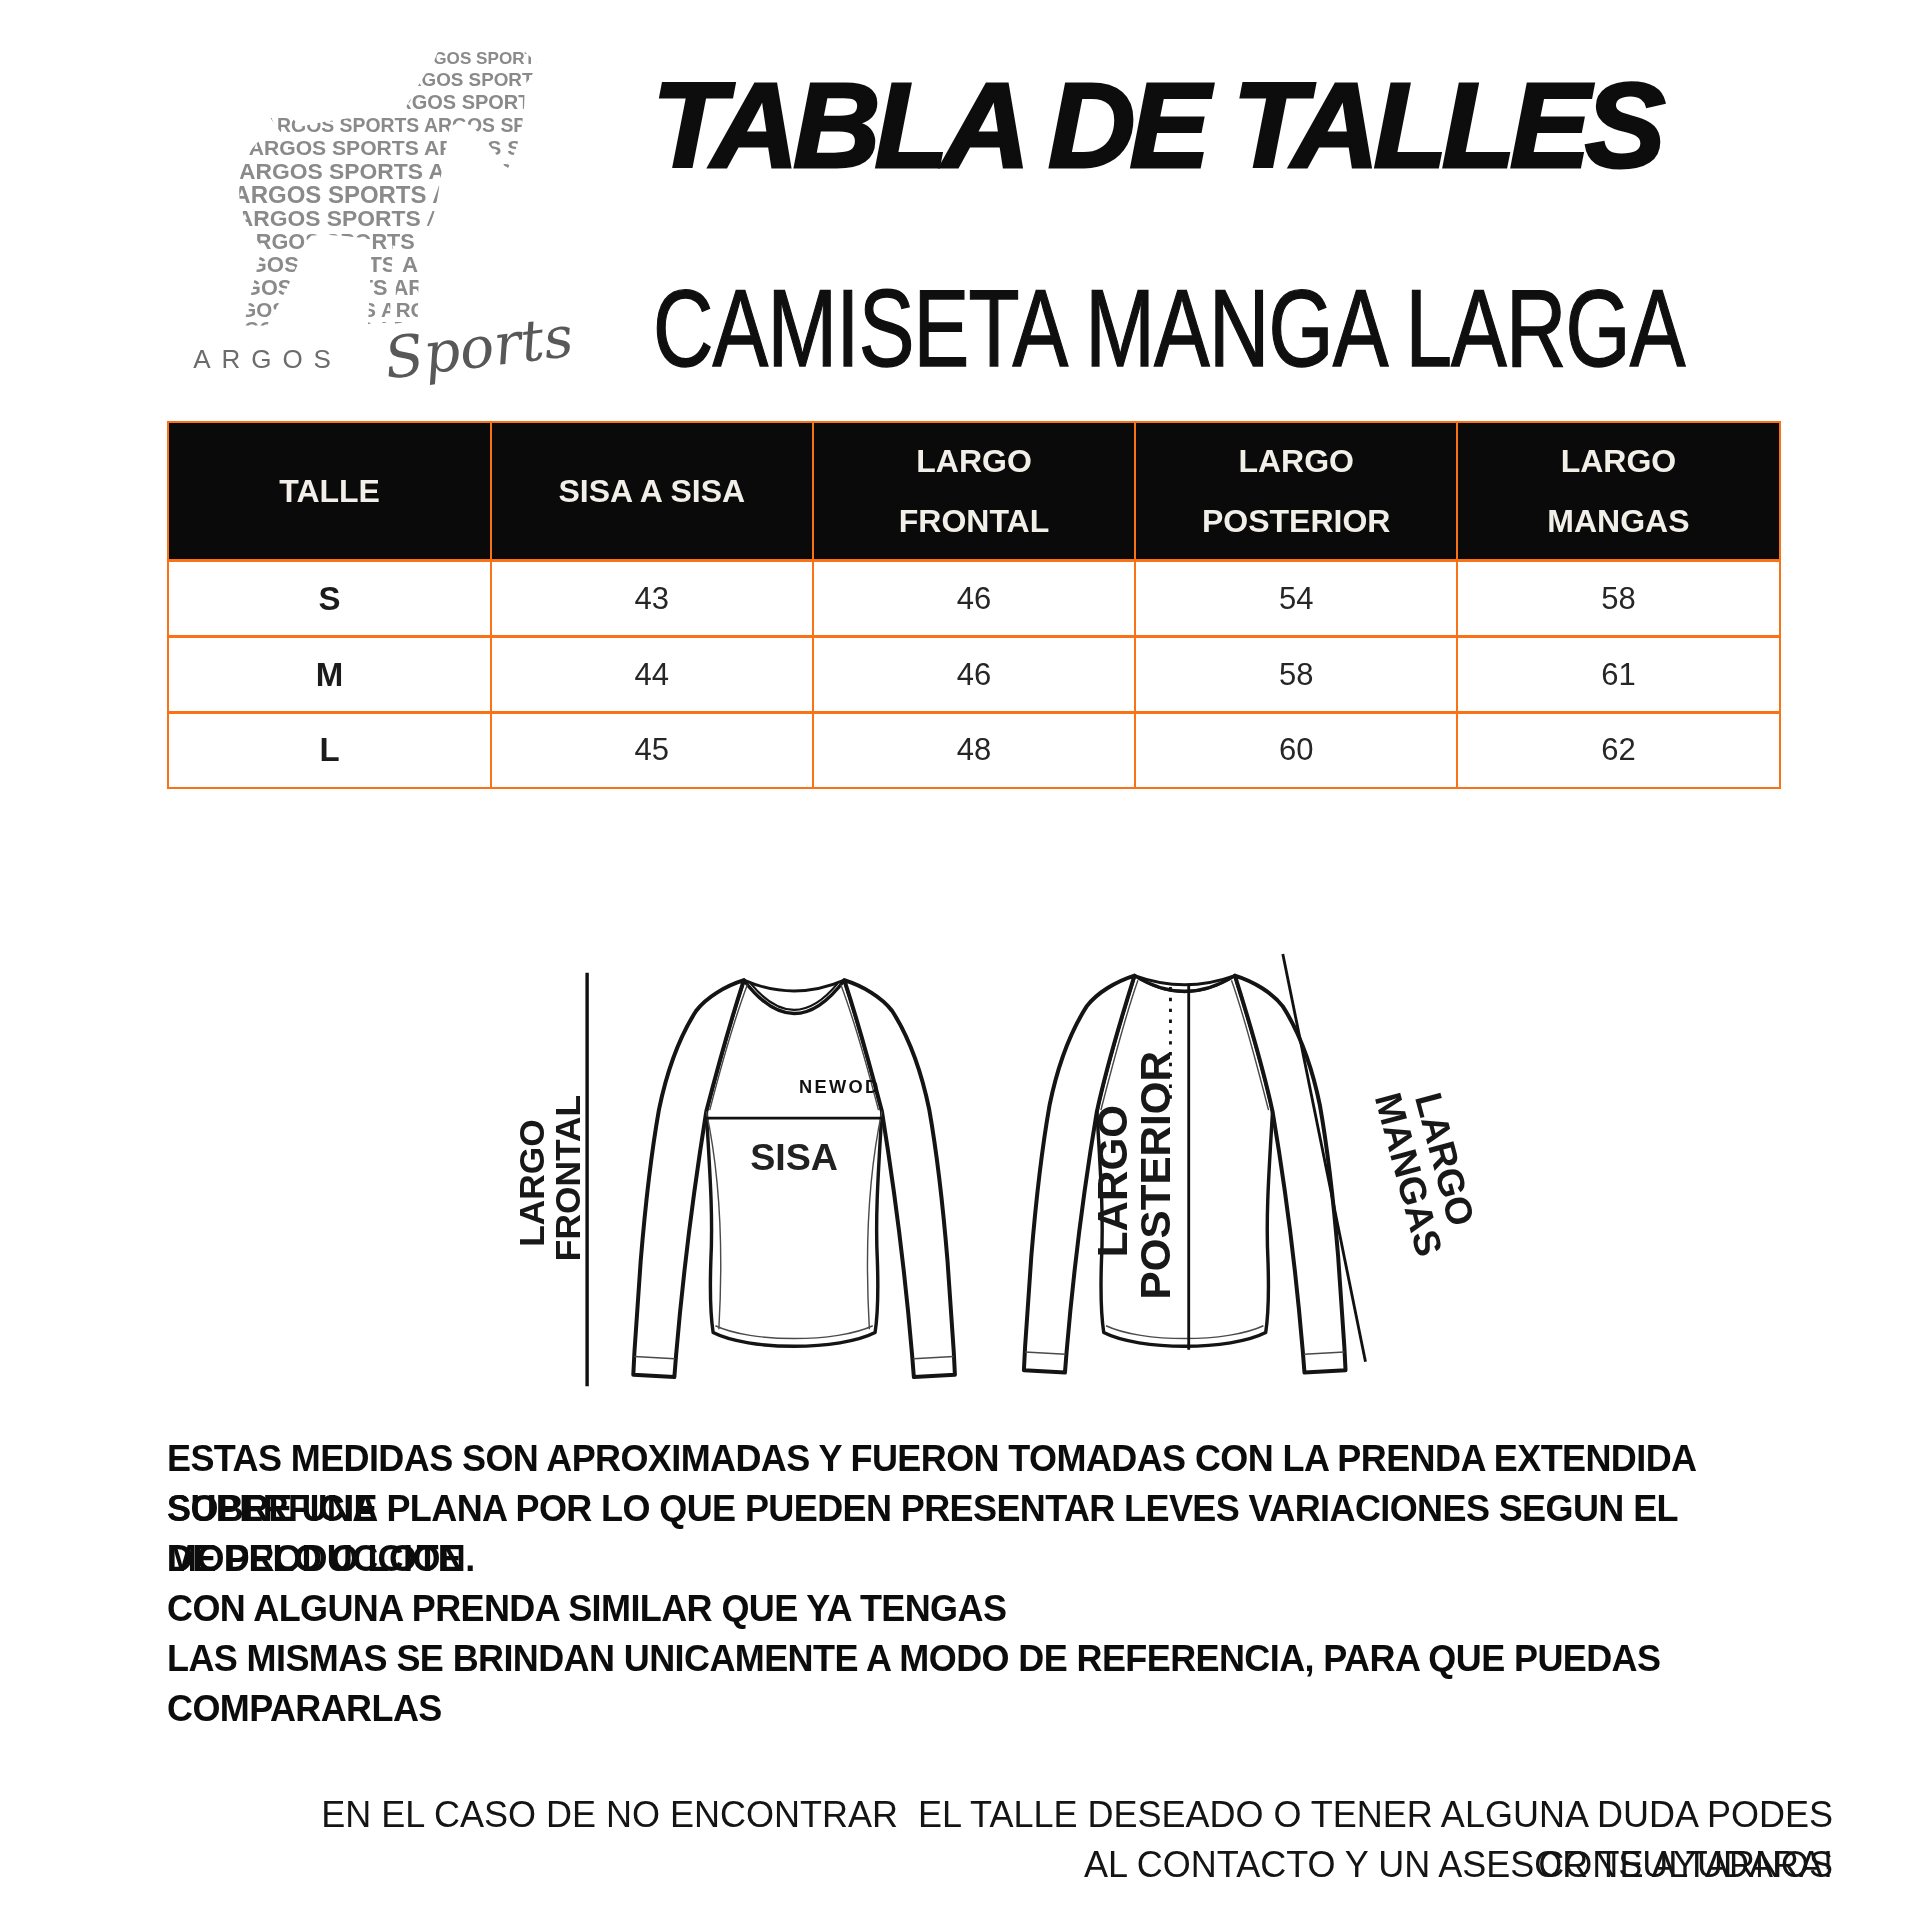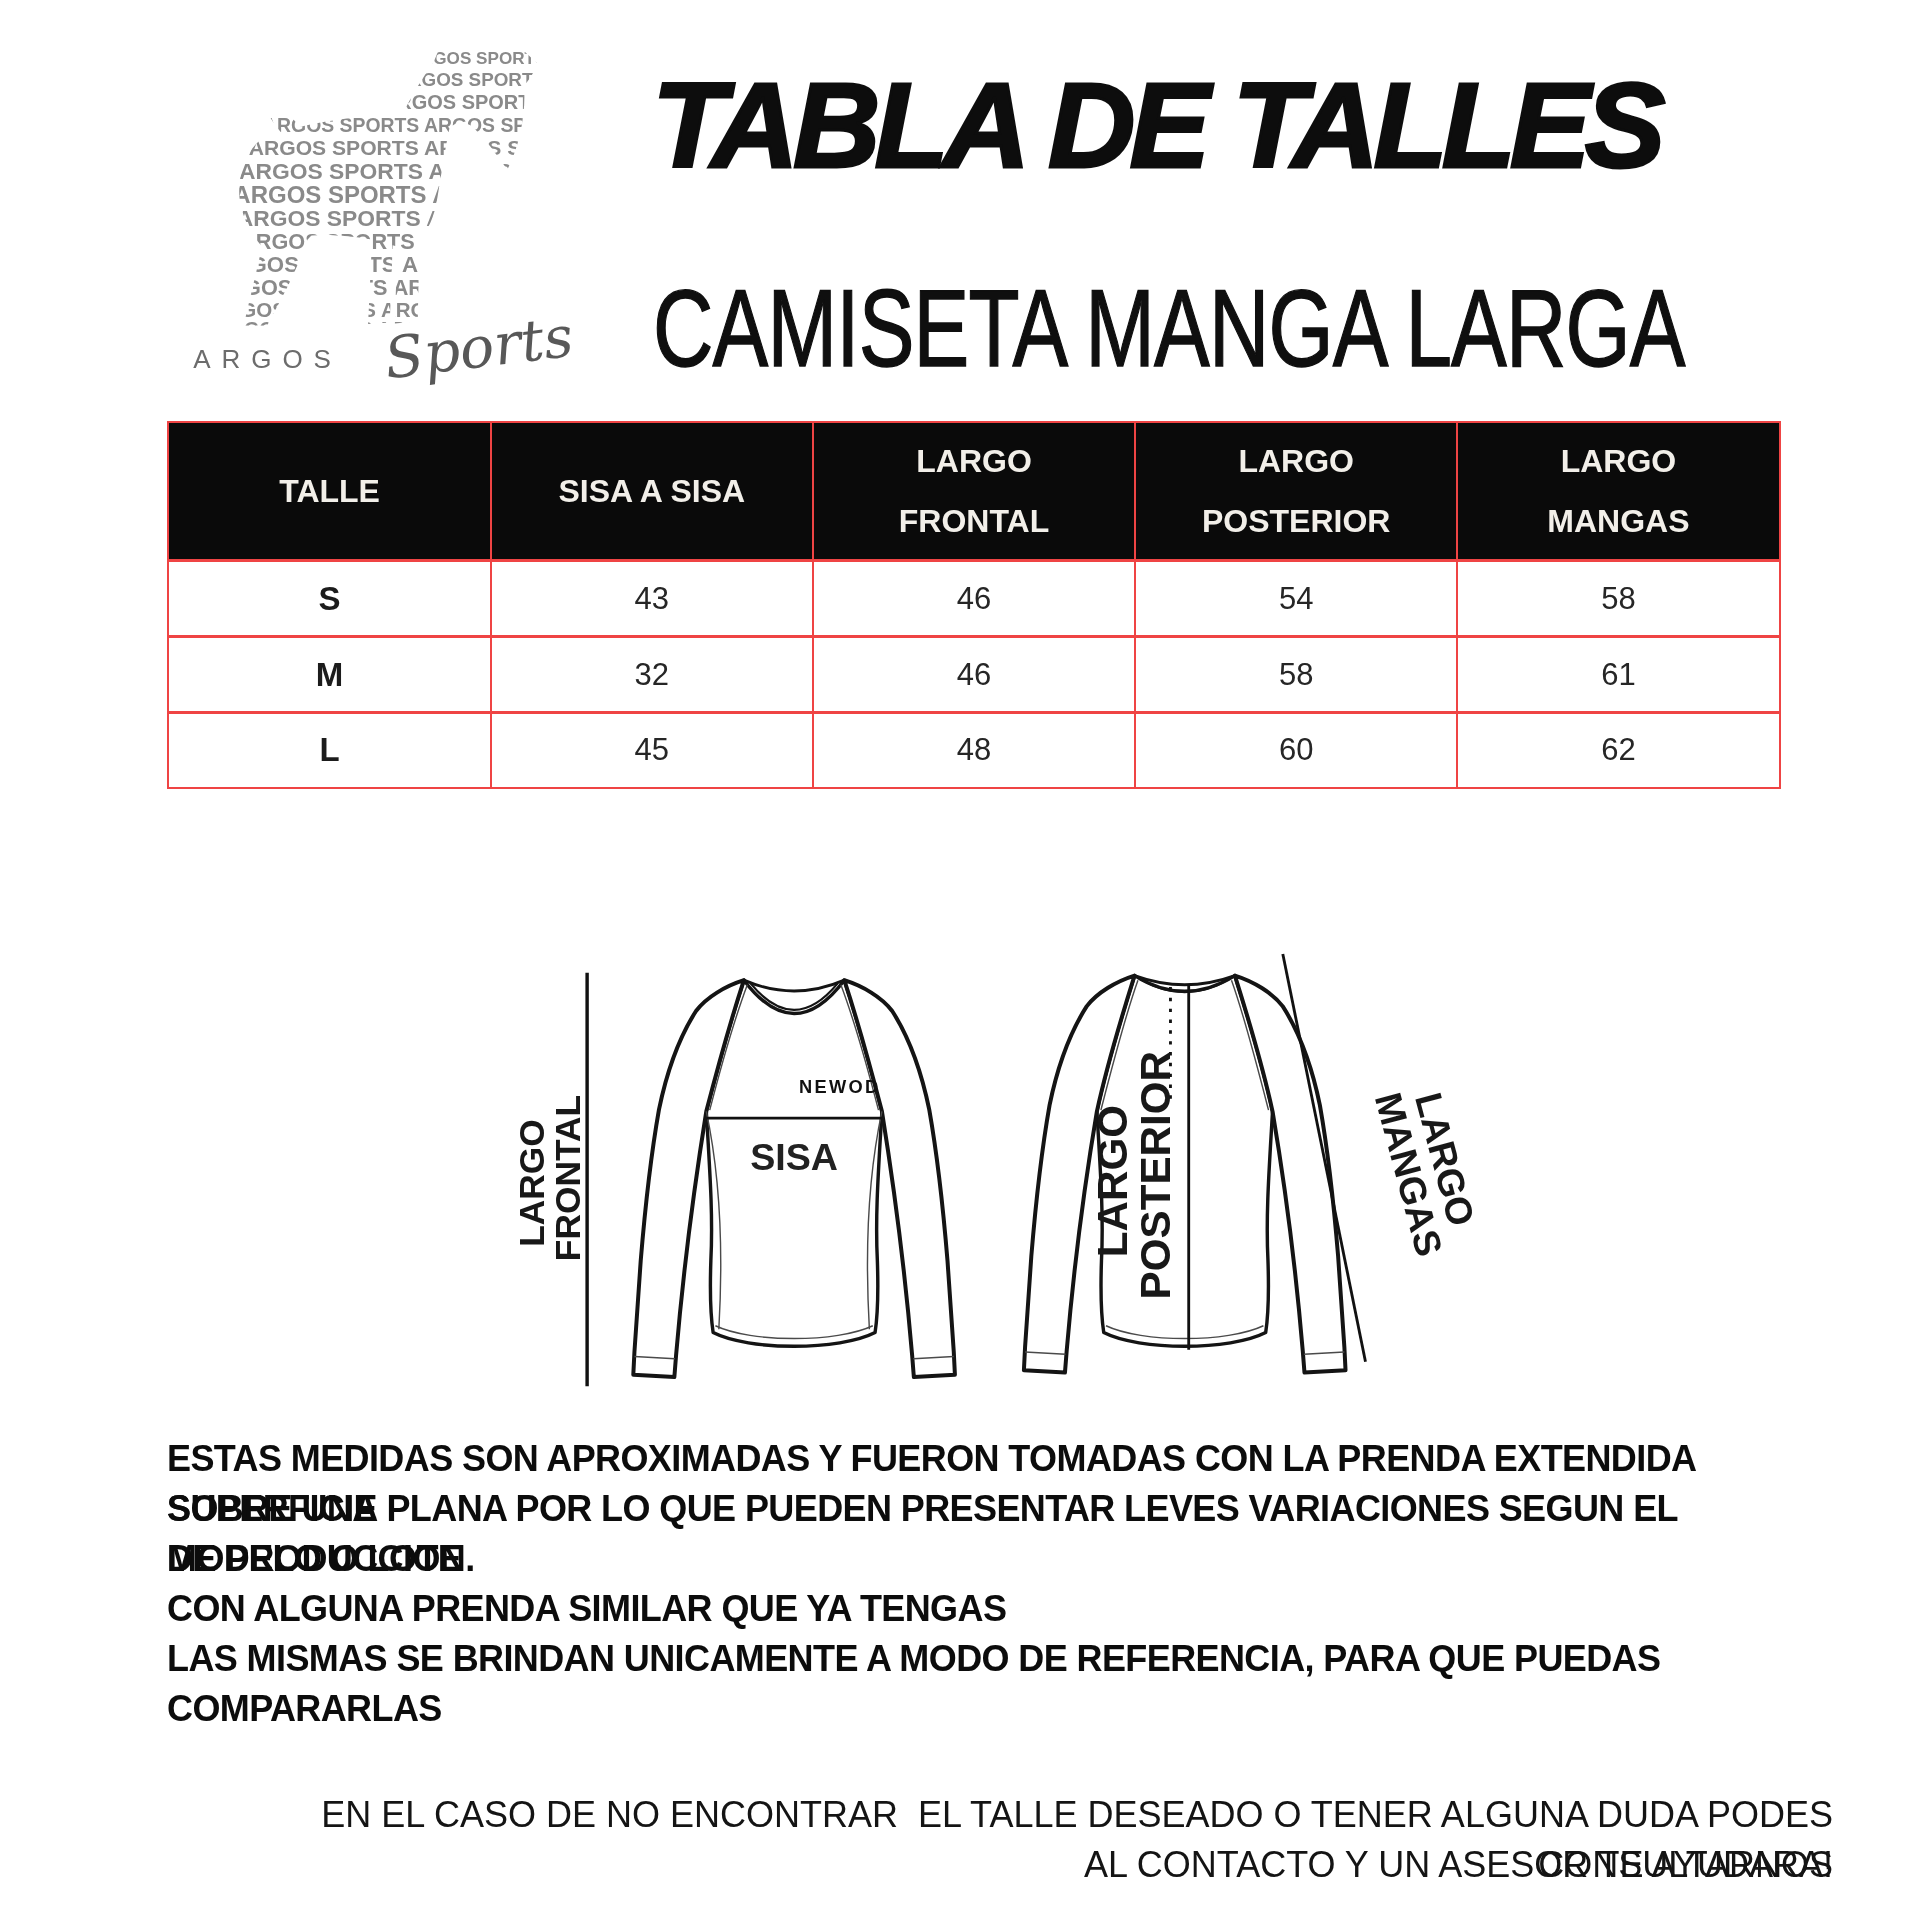--- a/index.html
+++ b/index.html
@@ -17,21 +17,21 @@
   
   .title{position:absolute;left:652px;top:55px;font-size:121px;font-weight:bold;
          letter-spacing:-5.7px;color:#0d0d0d;-webkit-text-stroke:2.9px #0d0d0d;white-space:nowrap;font-style:italic;}
   .subtitle{position:absolute;left:653px;top:264px;font-size:110px;font-weight:400;
          color:#0f0f0f;-webkit-text-stroke:1.4px #0f0f0f;white-space:nowrap;
          transform:scaleX(0.76);transform-origin:left top;letter-spacing:-1.1px;}
 
   
   .size-table{position:absolute;left:167px;top:421px;width:1614px;
       display:grid;grid-template-columns:repeat(5,1fr);grid-template-rows:136px 73px 73px 73px;
-      background:#ef4444;padding:2.3px;column-gap:1.7px;row-gap:2.9px;box-sizing:border-box;}
+      background:#f97316;padding:2.3px;column-gap:1.7px;row-gap:2.9px;box-sizing:border-box;}
   .hcell{background:#0a0a0a;color:#f2efe9;display:flex;flex-direction:column;
       align-items:center;justify-content:center;font-weight:bold;font-size:32px;line-height:1.9;}
   .hcell span{display:block;}
   .bcell{background:#ffffff;display:flex;align-items:center;justify-content:center;
       font-size:31px;color:#262626;}
   .bcell.size-letter{font-weight:bold;font-size:33px;color:#1c1c1c;}
 
   
   .diagram{position:absolute;left:497px;top:930px;width:1039px;height:479px;}
 
@@ -125,21 +125,21 @@
       <span>MANGAS</span>
     </div>
 
     <div class="bcell size-letter">S</div>
     <div class="bcell">43</div>
     <div class="bcell">46</div>
     <div class="bcell">54</div>
     <div class="bcell">58</div>
 
     <div class="bcell size-letter">M</div>
-    <div class="bcell">32</div>
+    <div class="bcell">44</div>
     <div class="bcell">46</div>
     <div class="bcell">58</div>
     <div class="bcell">61</div>
 
     <div class="bcell size-letter">L</div>
     <div class="bcell">45</div>
     <div class="bcell">48</div>
     <div class="bcell">60</div>
     <div class="bcell">62</div>
   </div>

